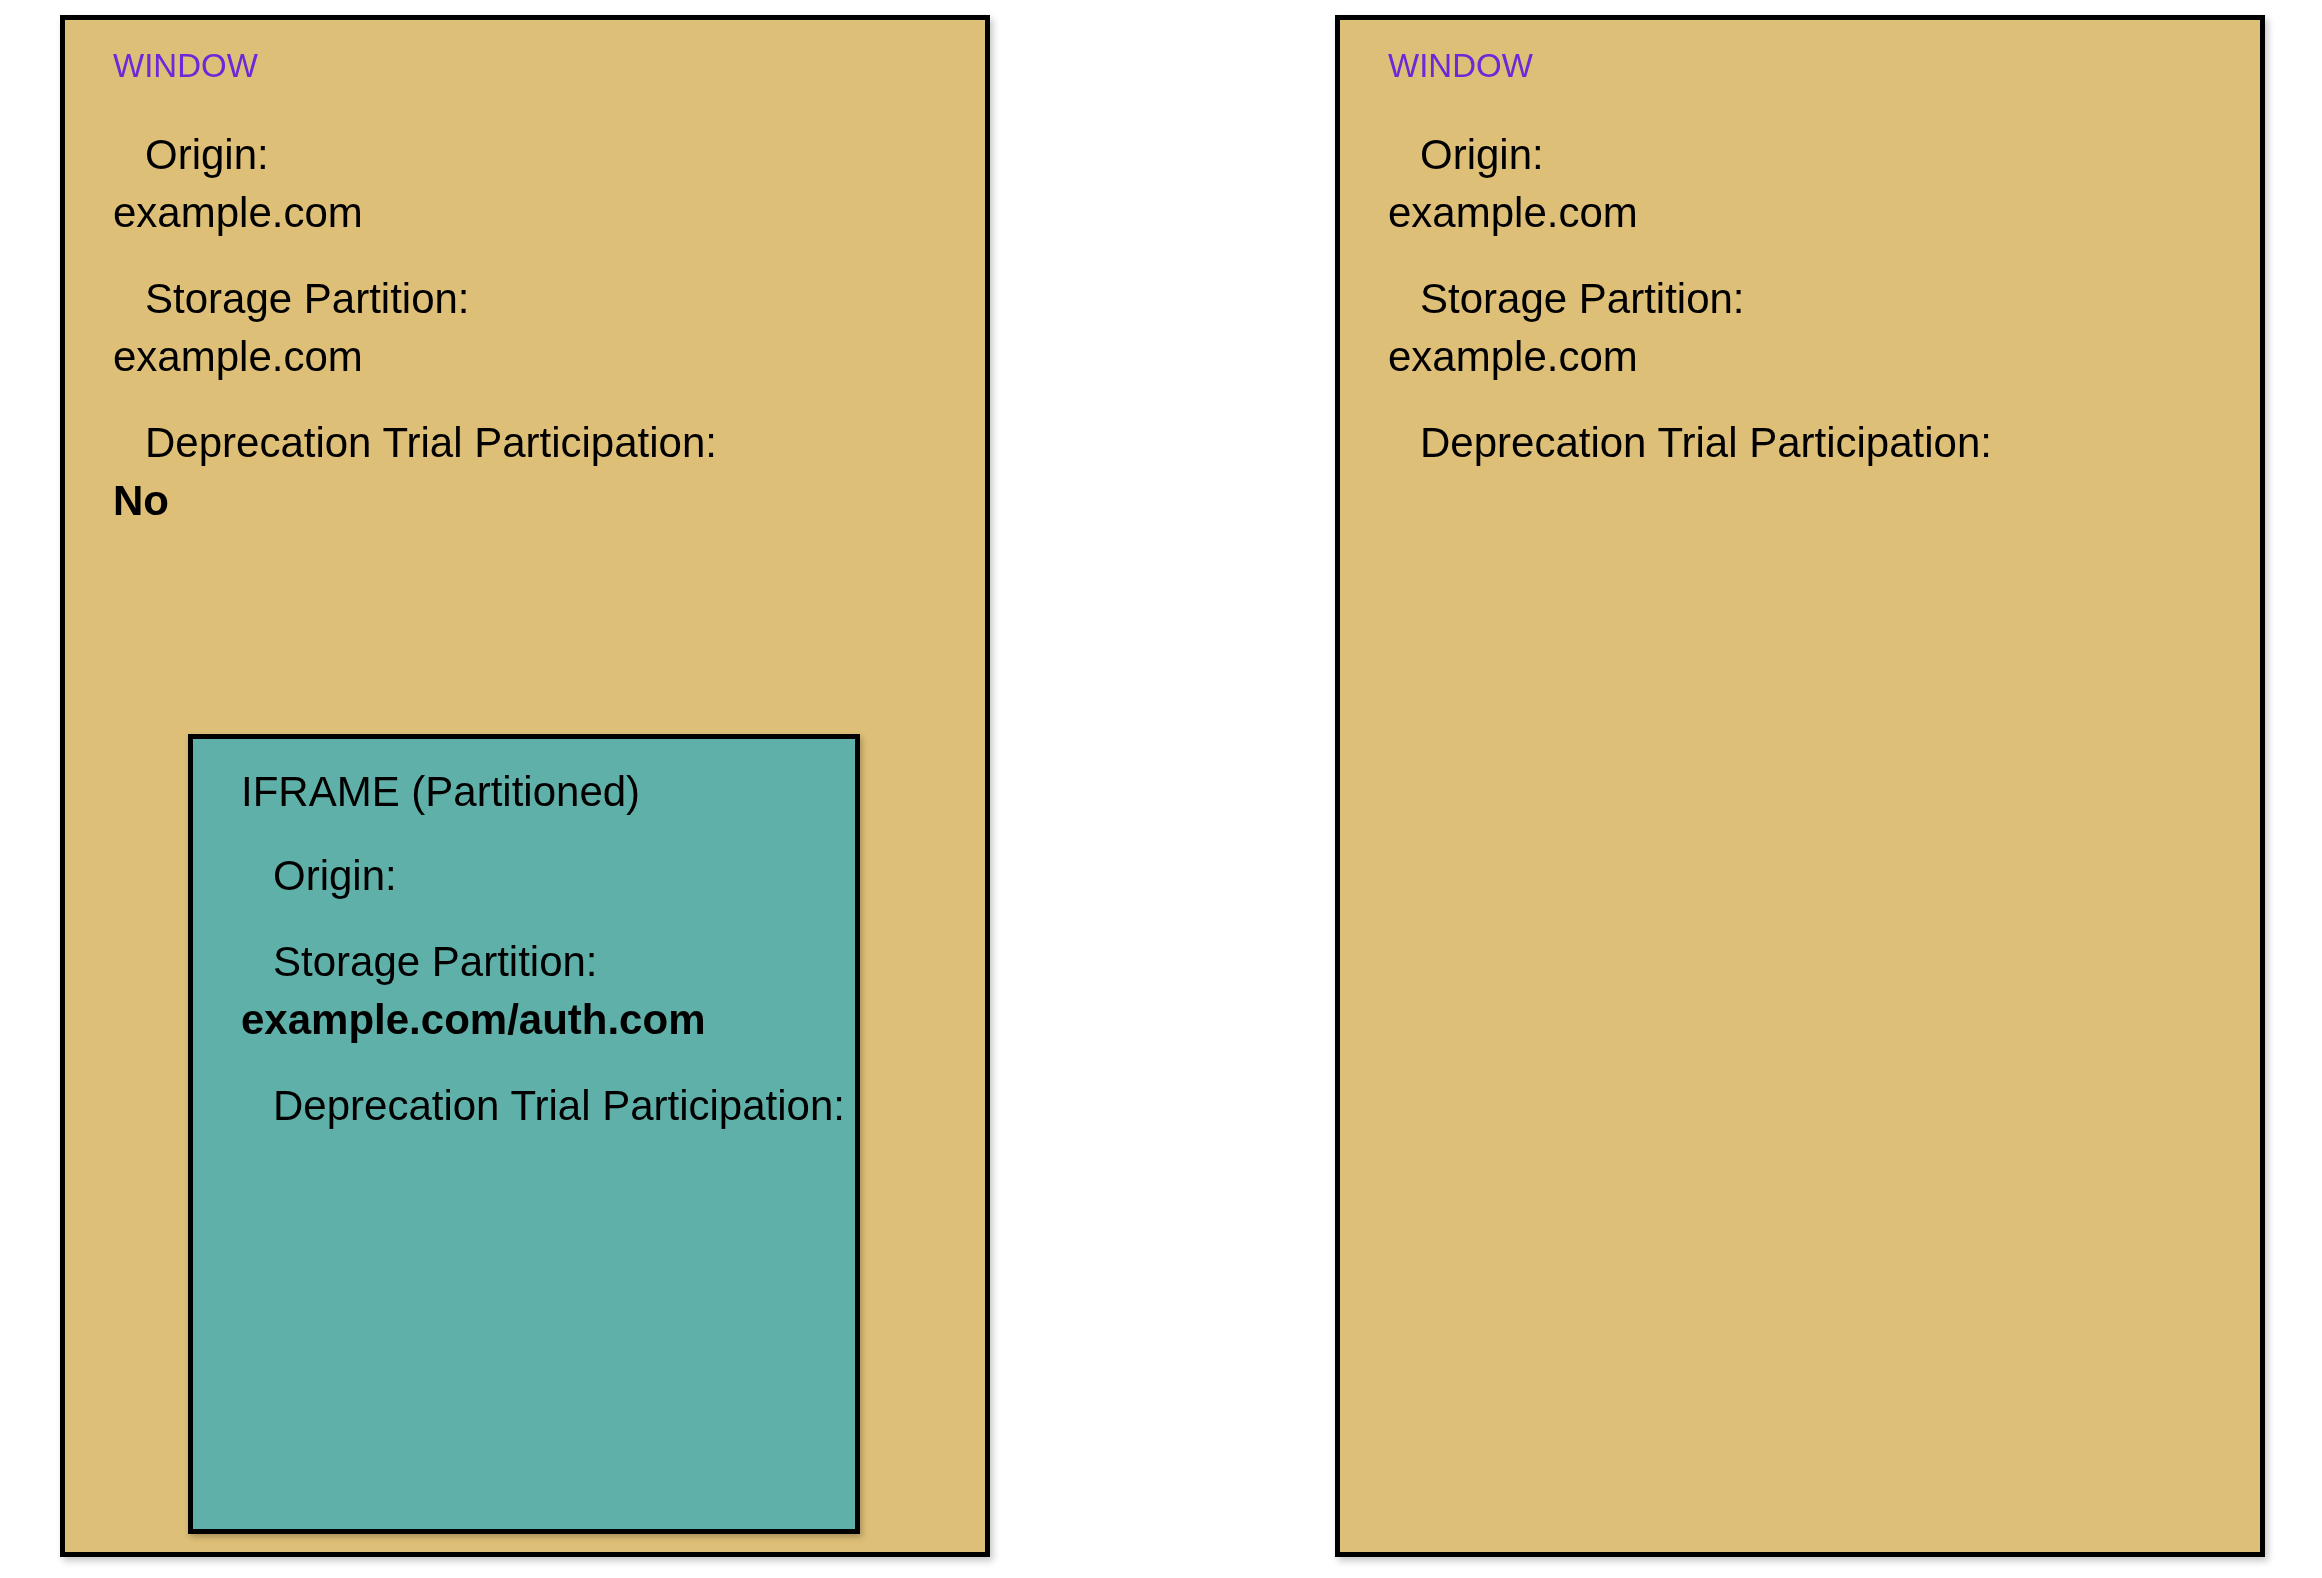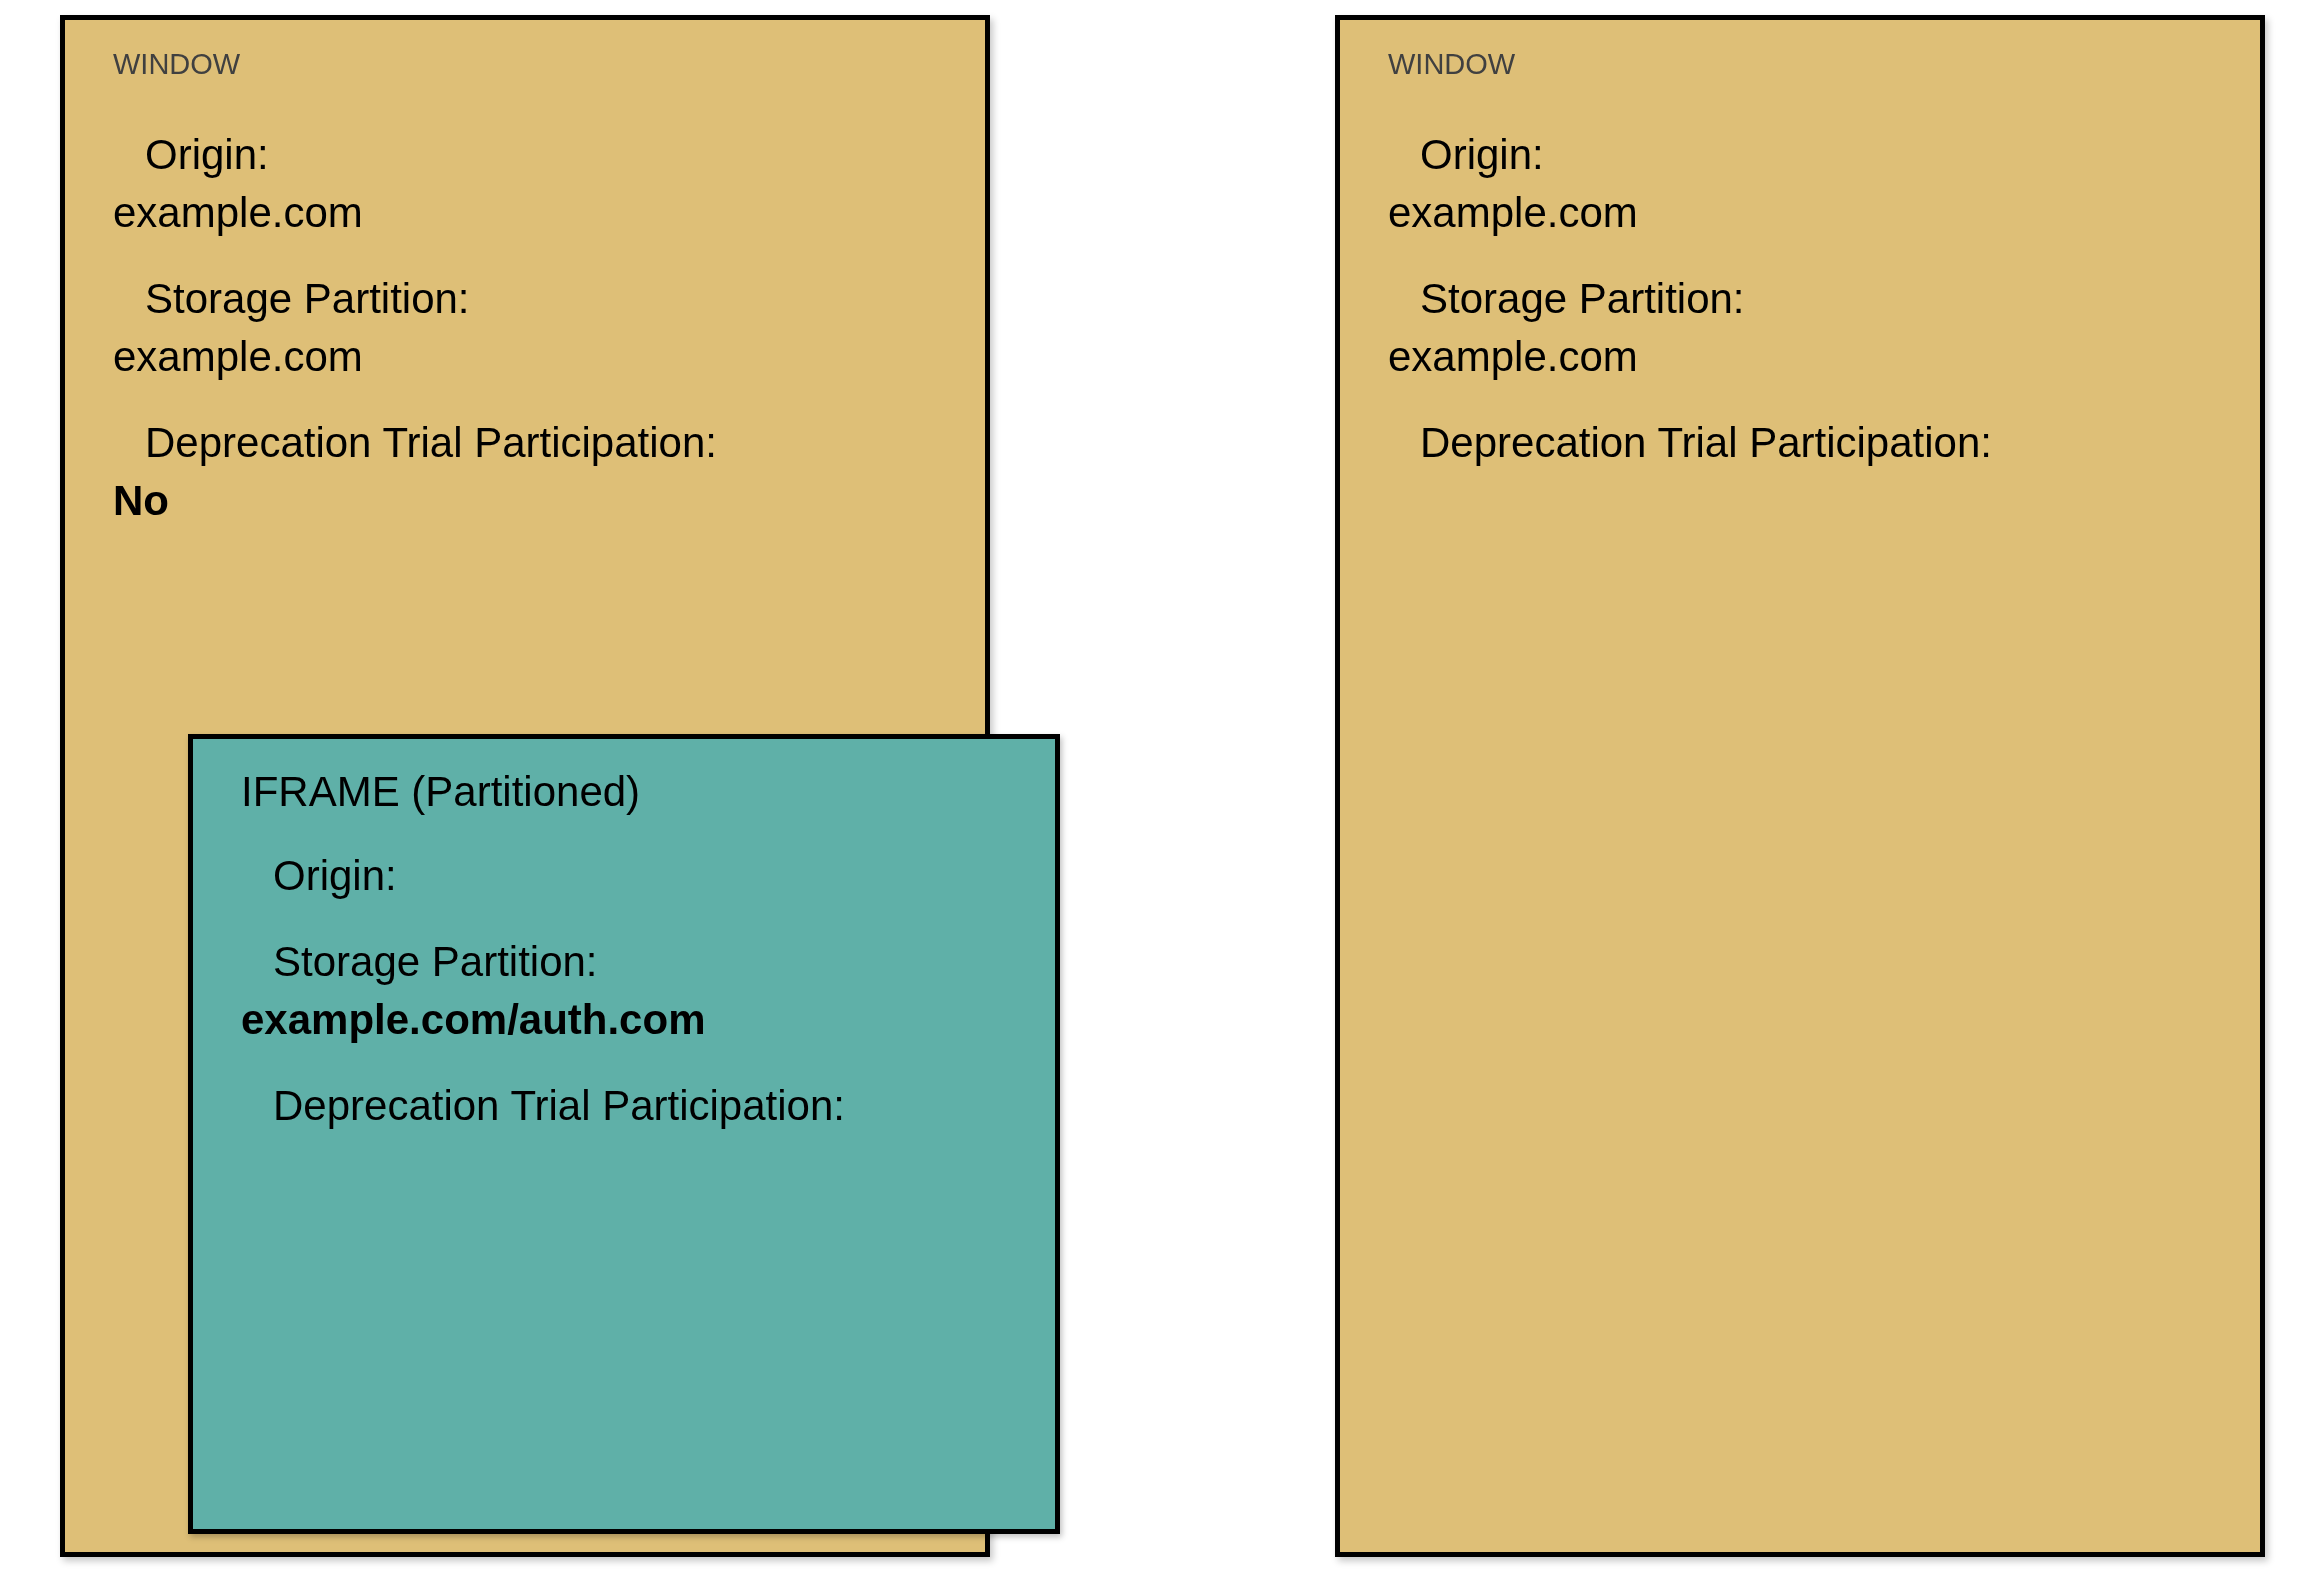--- a/index.html
+++ b/index.html
@@ -29,23 +29,23 @@
     box-sizing: border-box;
     box-shadow: 3px 4px 7px rgba(0,0,0,0.22);
   }
   #window-left  { left: 60px;   top: 15px; width: 930px;  height: 1542px; }
   #window-right { left: 1335px; top: 15px; width: 930px;  height: 1542px; }
 
   .window-title {
     position: absolute;
     left: 48px;
     top: 29px;
-    font-size: 29px;
+    font-size: 33px;
     line-height: 1.05;
-    color: #404040;
+    color: #6d28d9;
     white-space: nowrap;
   }
 
   .window-fields {
     position: absolute;
     left: 48px;
     top: 113px;
     width: 860px;
     color: #000000;
   }
@@ -68,21 +68,21 @@
   .field-value.bold { font-weight: bold; }
 
   
   .iframe-box {
     position: absolute;
     background: #5fb0a8;
     border: 5px solid #000000;
     box-sizing: border-box;
     box-shadow: 2px 3px 6px rgba(0,0,0,0.25);
   }
-  #iframe-left  { left: 123px;  top: 714px; width: 872px; height: 800px; }
+  #iframe-left  { left: 123px;  top: 714px; width: 672px; height: 800px; }
 
   .iframe-title {
     position: absolute;
     left: 48px;
     top: 31px;
     font-size: 42px;
     line-height: 1.05;
     color: #000000;
     white-space: nowrap;
   }

